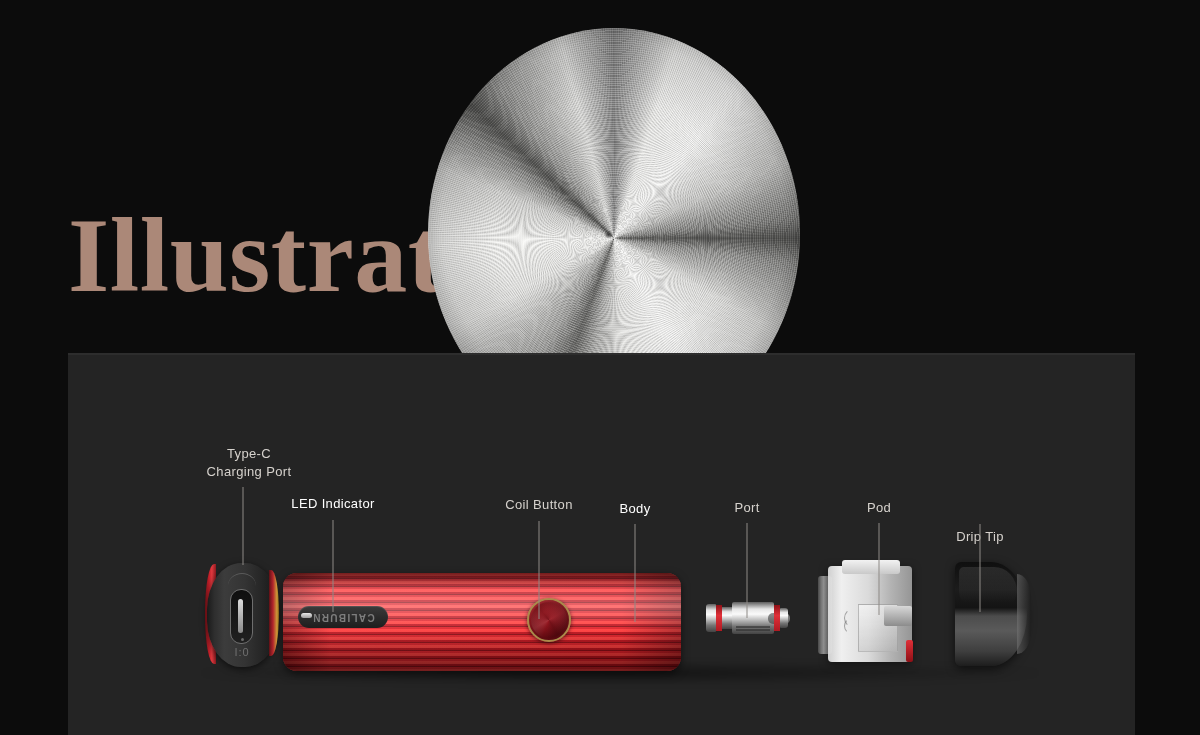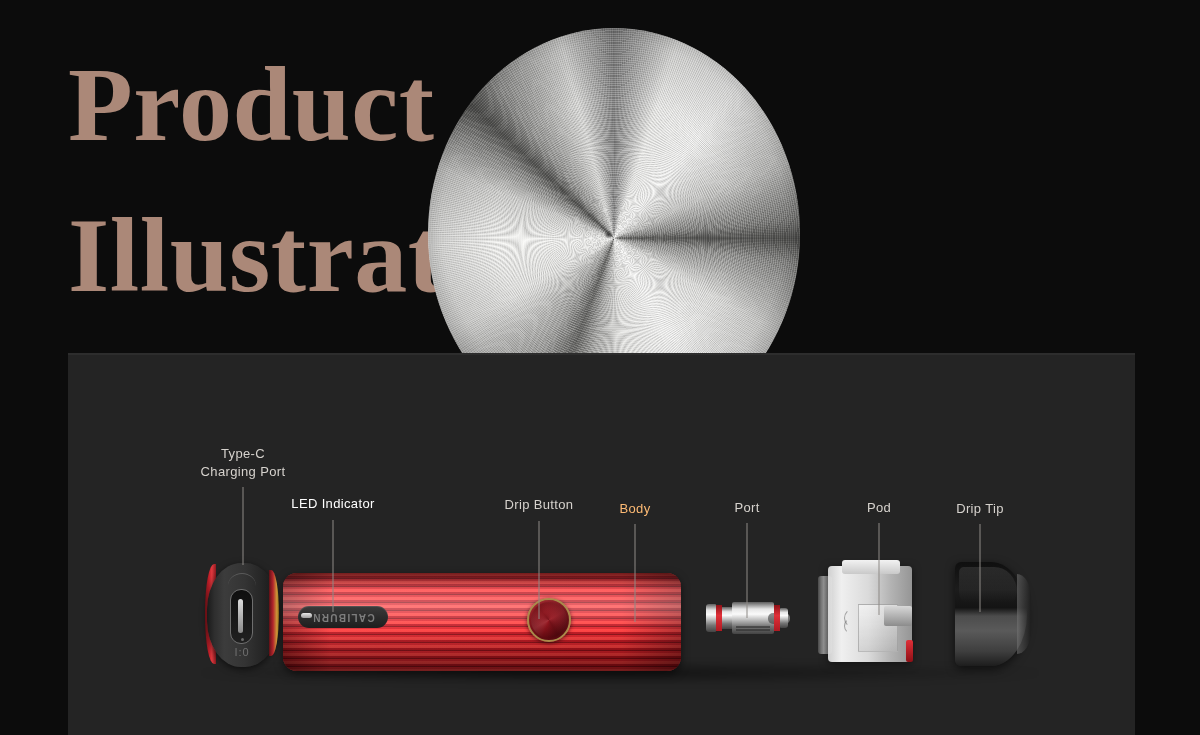--- a/index.html
+++ b/index.html
@@ -443,21 +443,20 @@
     filter: blur(3px);
   }
 </style>
 </head>
 <body>
 
 <div id="stage">
 
   <div id="hero">
 
-    <div class="title-line" id="title-1">Product</div>
     <div class="title-line" id="title-2">Illustration</div>
 
     <div id="disc-wrap">
       <div id="disc">
         <div id="disc-rings"></div>
         <div id="disc-vignette"></div>
         <div id="disc-spark"></div>
       </div>
     </div>
 
@@ -523,30 +522,30 @@
 
     <div id="driptip">
       <div id="driptip-body">
         <div id="driptip-gloss"></div>
       </div>
       <div id="driptip-edge"></div>
     </div>
   </div>
 
   <div id="callout-layer">
-      <div class="callout" style="left: 243px; top: 445px; color: rgb(214, 210, 205);">Type-C
+      <div class="callout" style="left: 249px; top: 445px; color: rgb(214, 210, 205);">Type-C
 Charging Port</div>
       <div class="leader" style="left: 243px; top: 487px; height: 78px; background: rgb(142, 138, 133);"></div>
       <div class="callout" style="left: 333px; top: 495px; color: #ffffff;">LED Indicator</div>
       <div class="leader" style="left: 333px; top: 520px; height: 92px; background: rgb(142, 138, 133);"></div>
-      <div class="callout" style="left: 539px; top: 496px; color: rgb(214, 210, 205);">Drip Button</div>
+      <div class="callout" style="left: 539px; top: 496px; color: rgb(214, 210, 205);">Coil Button</div>
       <div class="leader" style="left: 539px; top: 521px; height: 98px; background: rgb(142, 138, 133);"></div>
-      <div class="callout" style="left: 635px; top: 500px; color: #fdba74; text-align: center;">Body</div>
+      <div class="callout" style="left: 635px; top: 500px; color: #ffffff; text-align: center;">Body</div>
       <div class="leader" style="left: 635px; top: 524px; height: 98px; background: rgb(142, 138, 133);"></div>
       <div class="callout" style="left: 747px; top: 499px; color: rgb(214, 210, 205);">Port</div>
       <div class="leader" style="left: 747px; top: 523px; height: 95px; background: rgb(142, 138, 133);"></div>
       <div class="callout" style="left: 879px; top: 499px; color: rgb(214, 210, 205);">Pod</div>
       <div class="leader" style="left: 879px; top: 523px; height: 92px; background: rgb(142, 138, 133);"></div>
-      <div class="callout" style="left: 980px; top: 500px; color: rgb(214, 210, 205);">Drip Tip</div>
+      <div class="callout" style="left: 980px; top: 528px; color: rgb(214, 210, 205);">Drip Tip</div>
       <div class="leader" style="left: 980px; top: 524px; height: 88px; background: rgb(142, 138, 133);"></div>
     </div>
 
 </div>
 
 </body></html>

